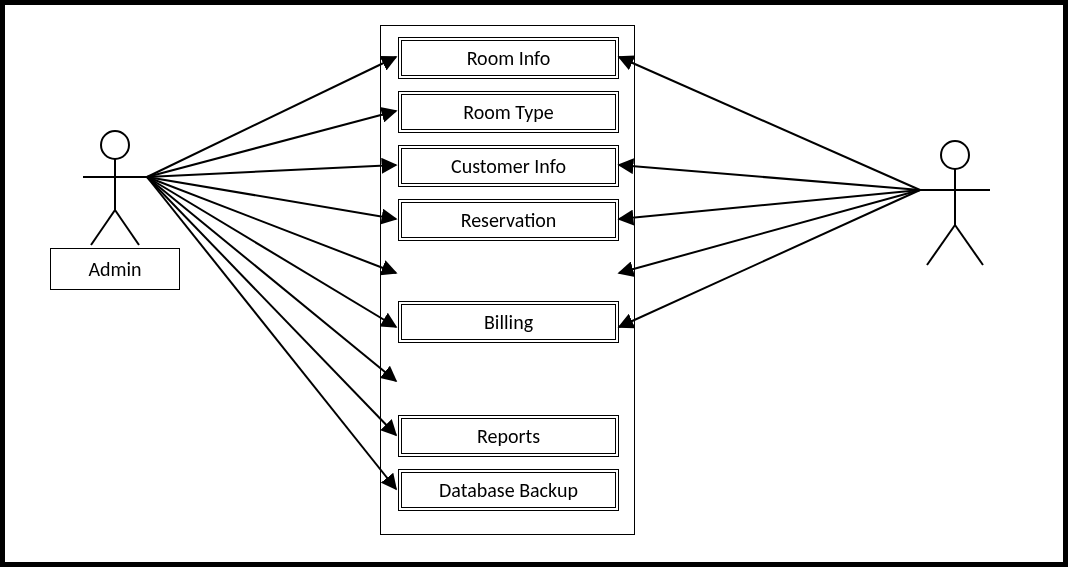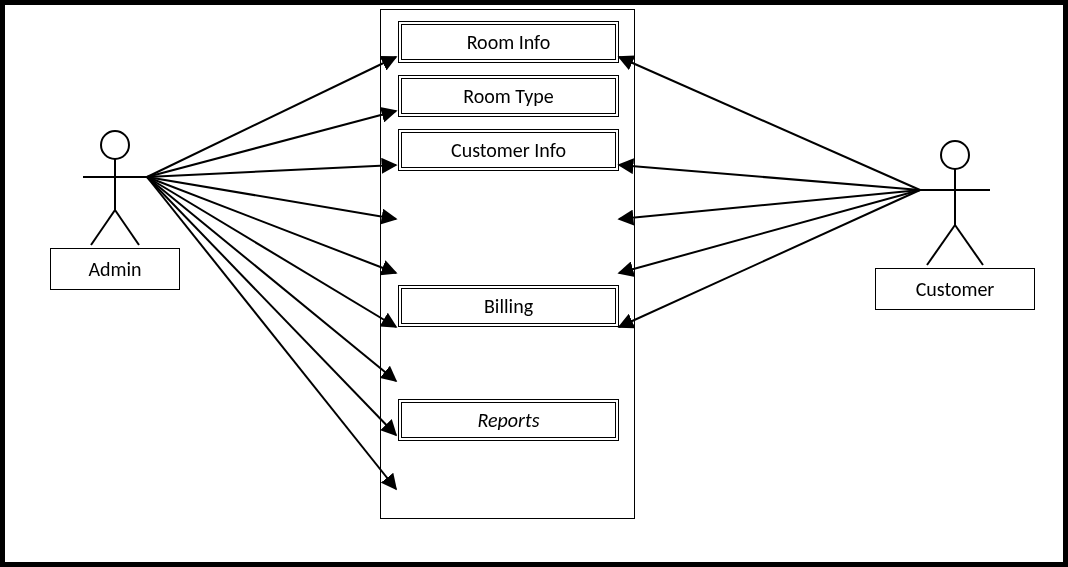--- a/index.html
+++ b/index.html
@@ -37,30 +37,31 @@
     display:flex;align-items:center;justify-content:center;
     background:#fff;
     height:42px;
   }
 </style>
 </head>
 <body>
 
 <div class="outer">
 
-  <div class="usecase-box" style="top:4px;">
+  <div class="usecase-box" style="top:20px;">
     <div class="usecase" style="left:20px;top:14px;">Room Info</div>
     <div class="usecase" style="left:20px;top:68px;">Room Type</div>
     <div class="usecase" style="left:20px;top:122px;">Customer Info</div>
+    <div class="usecase" style="left:20px;top:176px;">Reservation</div>
     <div class="usecase" style="left:20px;top:230px;margin-top:48px;">Billing</div>
-    <div class="usecase" style="left:20px;top:392px;font-style:italic;">Reports</div>
+    <div class="usecase" style="left:20px;top:392px;">Reports</div>
+    <div class="usecase" style="left:20px;top:446px;">Database Backup</div>
   </div>
 
   <div class="actor-label" style="left:45px; top:243px; width:130px;">Admin</div>
-  <div class="actor-label" style="left:870px;top:263px; width:160px;">Customer</div>
 
   <svg class="diagram" viewBox="0 0 1058 557">
     <defs>
       <marker id="ah" viewBox="0 0 10 10" refX="9" refY="5" markerWidth="8" markerHeight="8" orient="auto-start-reverse">
         <path d="M0,0 L10,5 L0,10 Z" fill="#000"></path>
       </marker>
     </defs>
 
     <g stroke="#000" stroke-width="2" fill="none">
       <circle cx="110" cy="140" r="14"></circle>

